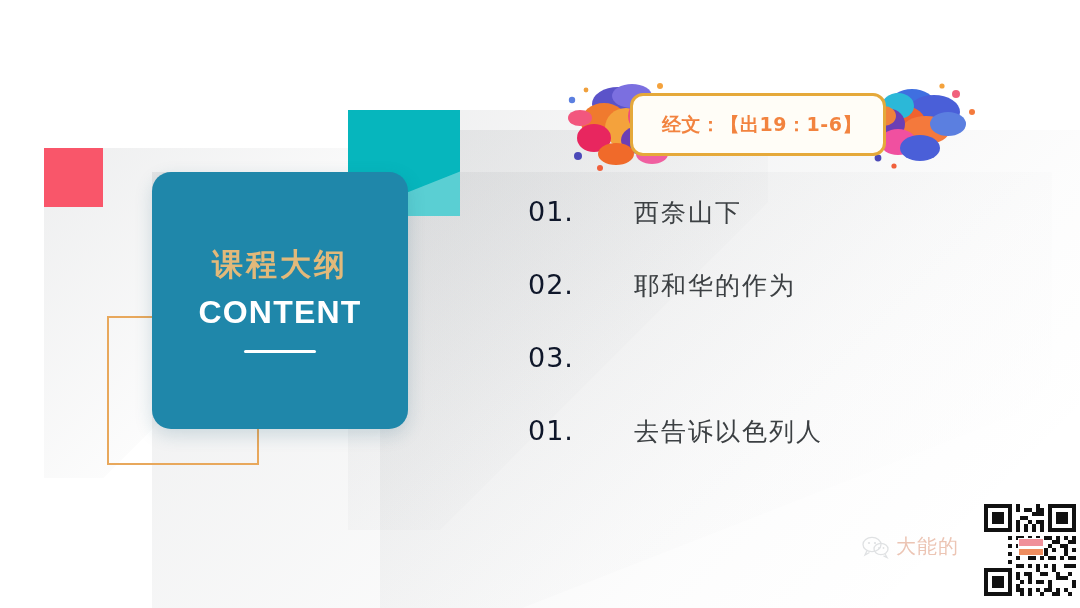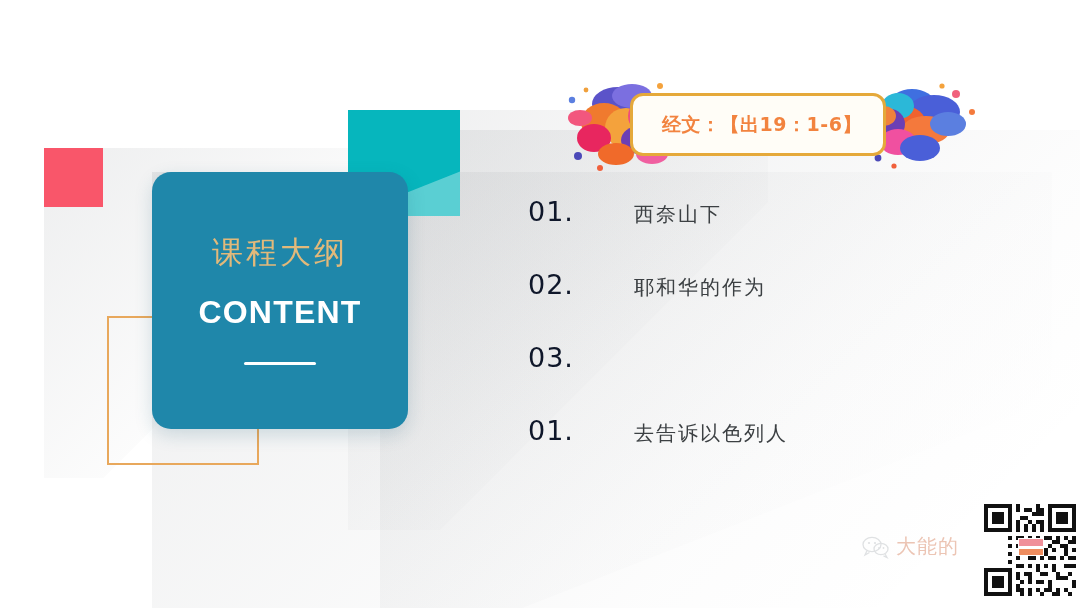--- a/index.html
+++ b/index.html
@@ -70,26 +70,26 @@
   .card{
     position:absolute;left:152px;top:172px;width:256px;height:257px;
     background:#1f87aa;
     border-radius:19px;
     box-shadow:0 6px 18px rgba(20,90,115,.18);
     display:flex;flex-direction:column;align-items:center;justify-content:center;
   }
   .card-cn{
     color:#e2b97a;
     font-family:"DejaVu Serif","Liberation Serif",serif;
-    font-size:31px;letter-spacing:3px;font-weight:400;
+    font-size:31px;letter-spacing:3px;font-weight:700;
     line-height:1;margin:0 0 16px 0;
   }
   .card-en{
     color:#ffffff;font-size:32px;font-weight:bold;letter-spacing:1.2px;
-    line-height:1;margin:12px;
+    line-height:1;margin:0;
   }
   .card-rule{
     width:72px;height:3px;background:#ffffff;margin-top:22px;border-radius:2px;
   }
 
   
   .banner-wrap{position:absolute;left:560px;top:60px;width:430px;height:116px;}
   .splat{position:absolute;}
   .banner{
     position:absolute;left:70px;top:33px;width:256px;height:63px;
@@ -111,21 +111,21 @@
   .outline{position:absolute;left:528px;top:196px;width:480px;}
   .row{
     display:flex;align-items:baseline;height:73px;
   }
   .row-num{
     width:106px;flex:0 0 106px;
     color:#0f172a;font-size:27px;letter-spacing:1px;
     font-family:"DejaVu Sans","Liberation Sans",sans-serif;
   }
   .row-text{
-    color:#3c4043;font-size:20px;letter-spacing:2px;
+    color:#3c4043;font-size:25px;letter-spacing:2px;
     font-family:Liberation Mono, monospace;
     white-space:nowrap;
   }
 
   
   .watermark{
     position:absolute;left:862px;top:533px;
     display:flex;align-items:center;gap:6px;
     opacity:.30;
   }

